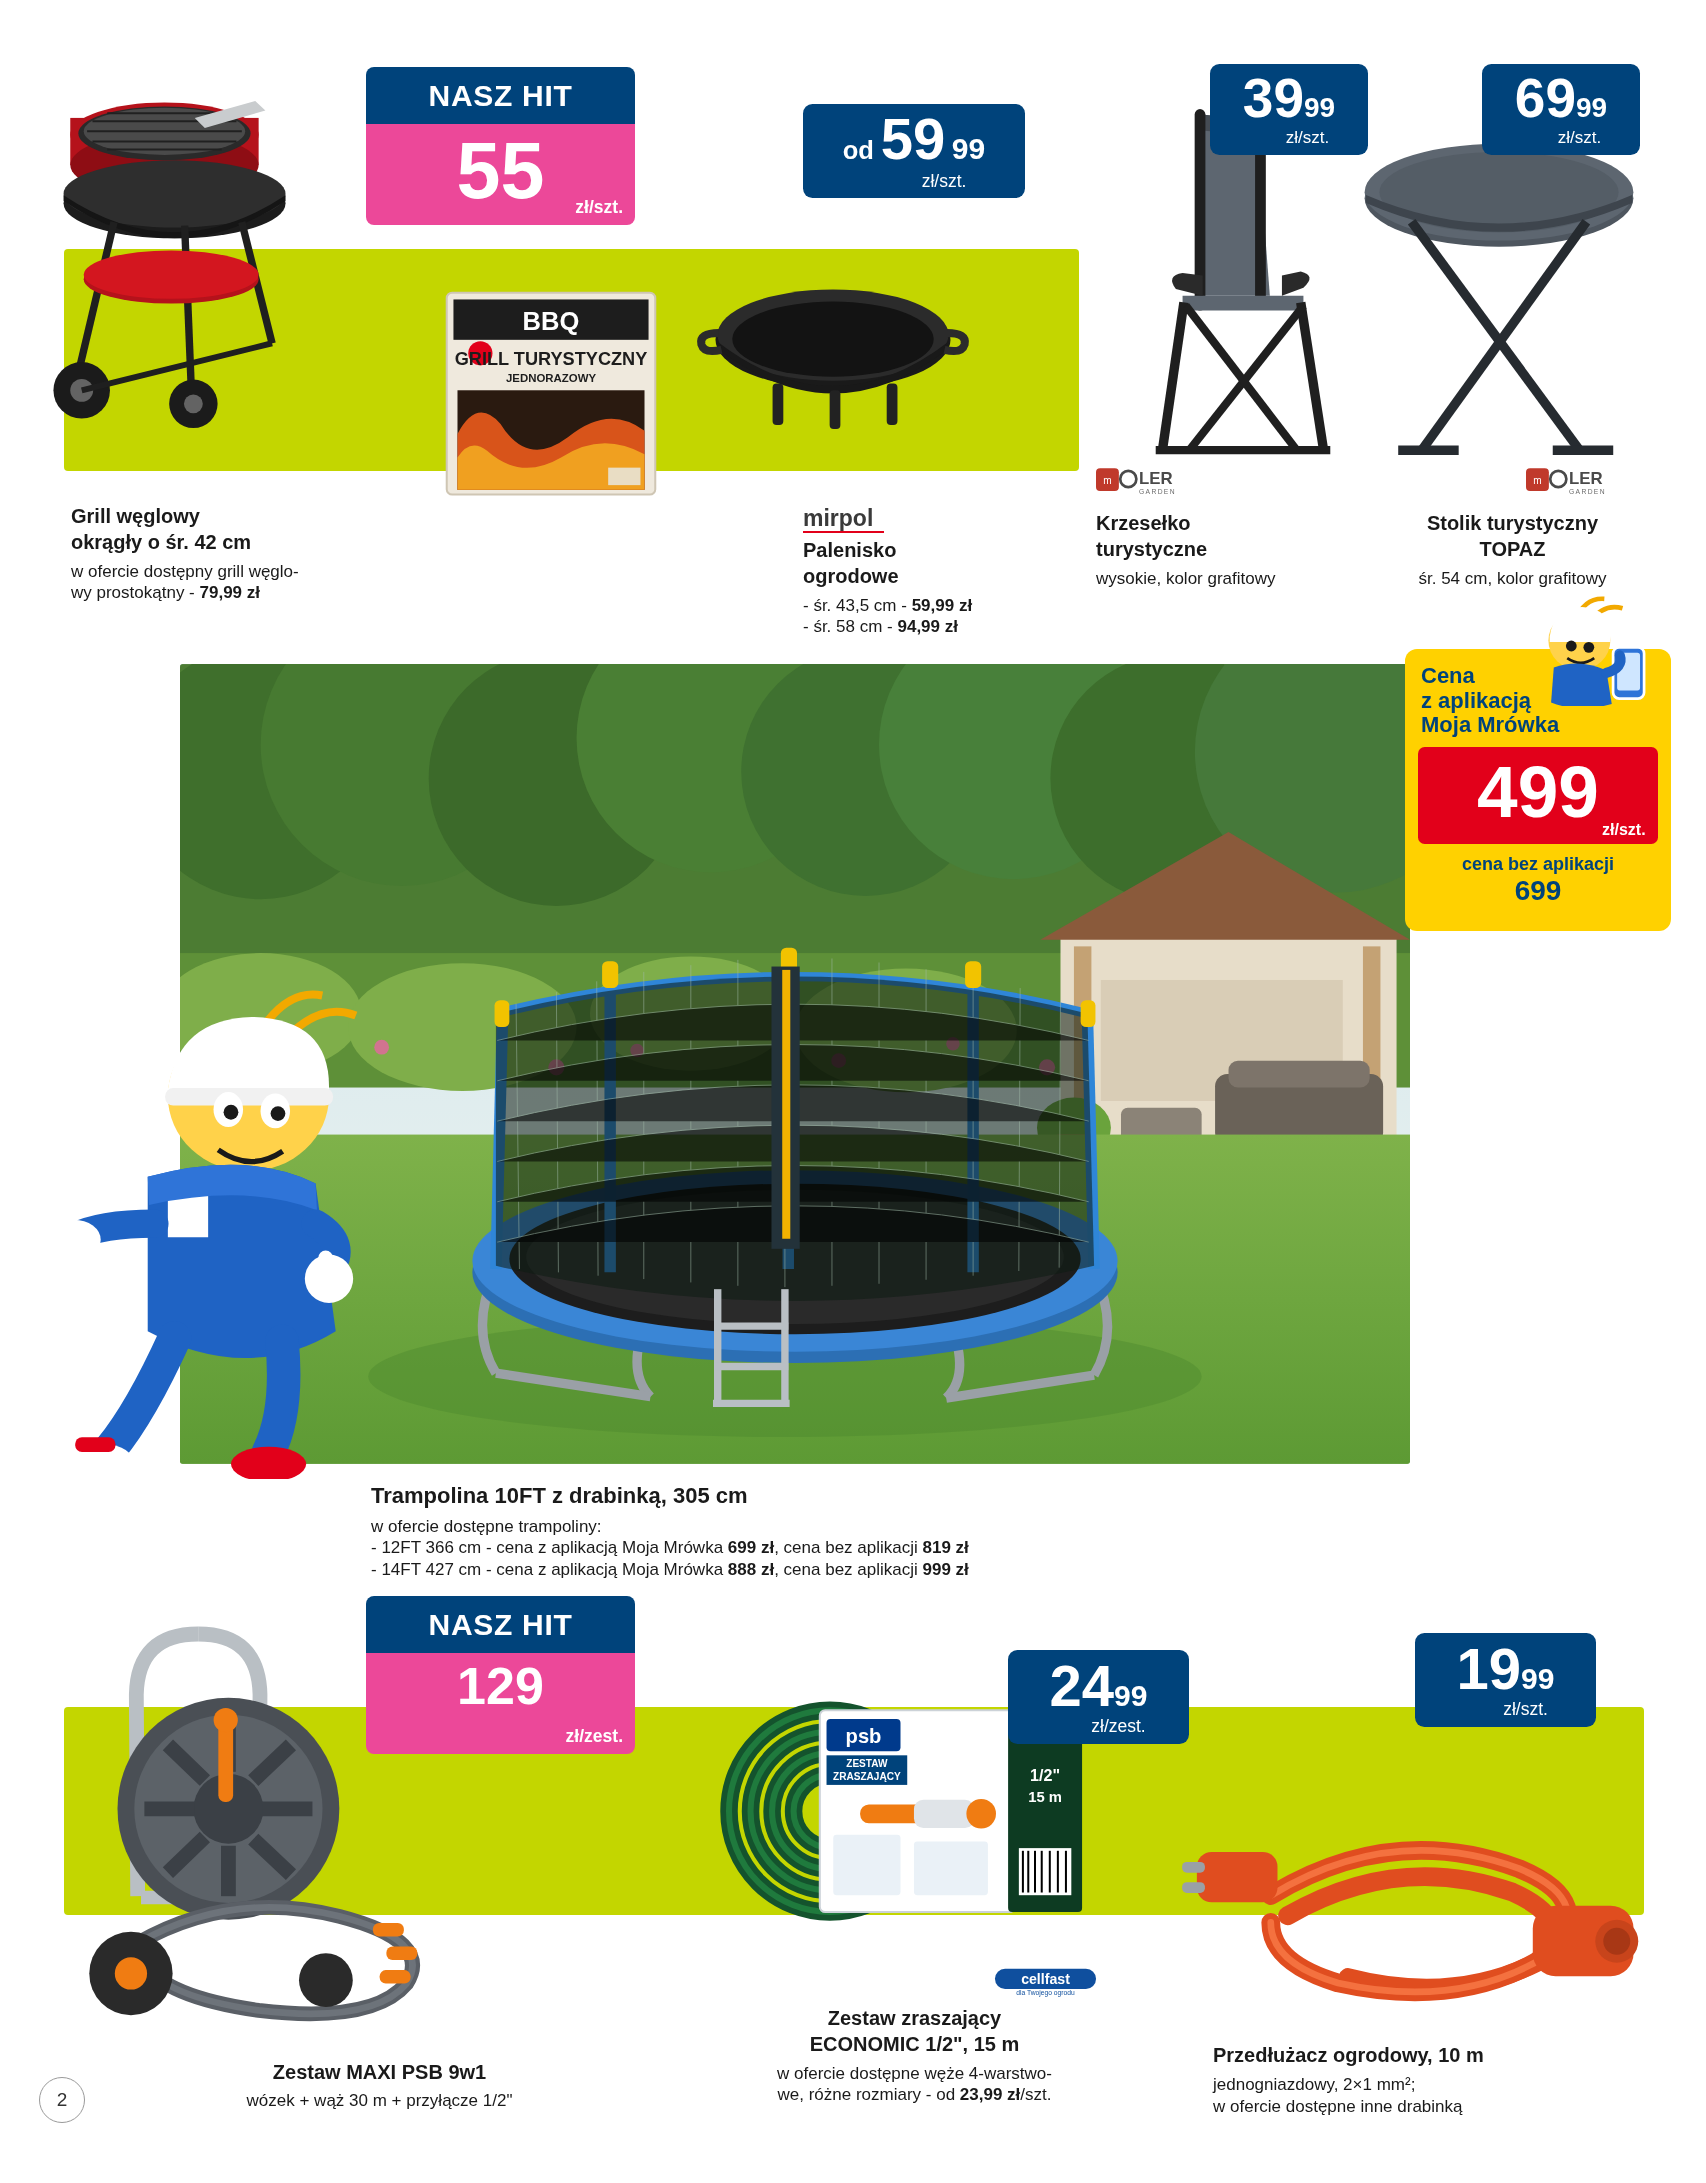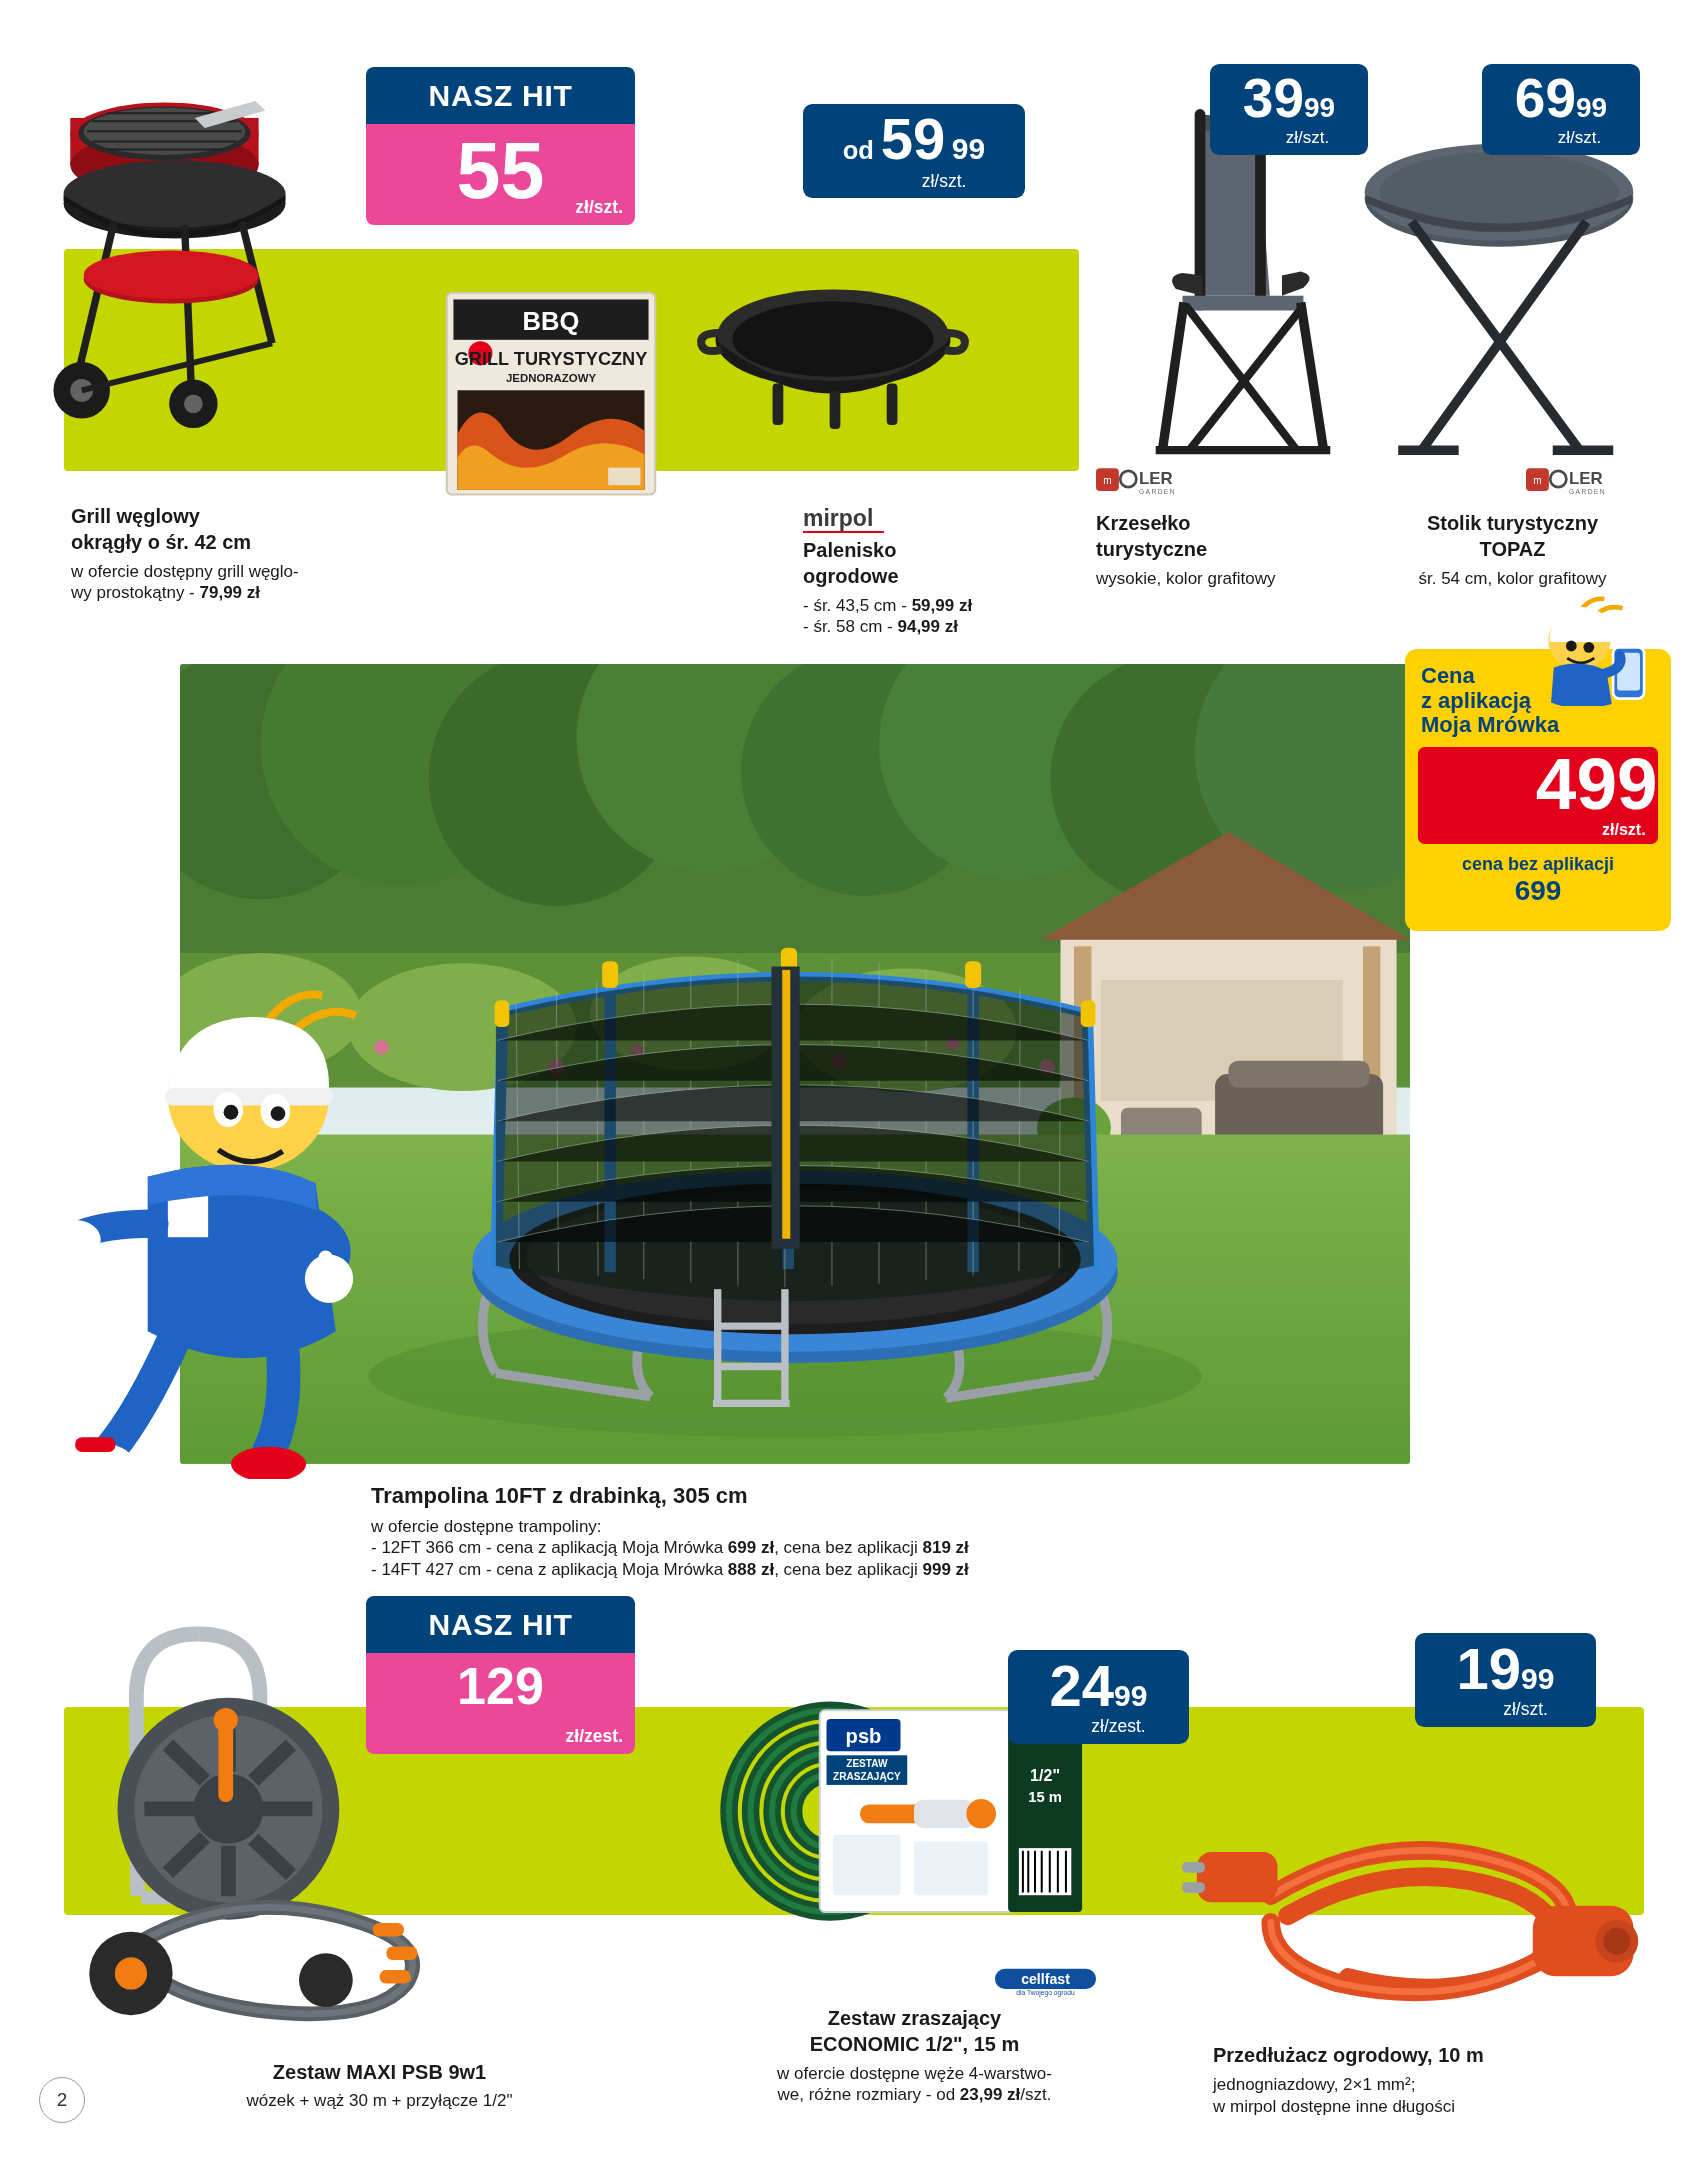--- a/index.html
+++ b/index.html
@@ -401,21 +401,21 @@
     </svg>
   </div>
 
   <div class="app-panel" style="left:1405px;top:649px;width:266px;height:282px;">
     <div class="label" style="font-size:22px;padding:15px 0 0 16px;">
       <div>Cena</div>
       <div>z aplikacją</div>
       <div>Moja Mrówka</div>
     </div>
     <div class="app-red" style="margin:9.4px 13.4px 0 13.4px;height:97px;">
-      <div class="num" style="font-size:73px;text-align:right;">499</div>
+      <div class="num" style="font-size:73px;padding-top:8px;">499</div>
       <div class="unit">zł/szt.</div>
     </div>
     <div class="sub" style="margin-top:9.4px;font-size:18px;">cena bez aplikacji</div>
     <div class="sub" style="font-size:28px;">699</div>
   </div>
 
   <div class="abs" style="left:1512px;top:588px;width:155px;height:118px;">
     <svg viewBox="0 0 230 175" width="155" height="118">
       <path d="M95 48 q12 -34 42 -32" stroke="#f2a900" stroke-width="7" fill="none"></path>
       <path d="M116 50 q20 -28 48 -20" stroke="#f2a900" stroke-width="7" fill="none"></path>
@@ -587,19 +587,19 @@
   <div class="cap center" style="left:1050km;left:706px;top:2006px;width:417px;">
     <div class="t">Zestaw zraszający</div>
     <div class="t">ECONOMIC 1/2", 15 m</div>
     <div class="d" style="margin-top:5.4px;">w ofercie dostępne węże 4-warstwo-</div>
     <div class="d"><span>we, różne rozmiary - od </span><span class="bold">23,99 zł</span><span>/szt.</span></div>
   </div>
 
   <div class="cap" style="left:1213px;top:2043px;width:457px;">
     <div class="t">Przedłużacz ogrodowy, 10 m</div>
     <div class="d" style="margin-top:5.4px;">jednogniazdowy, 2×1 mm²;</div>
-    <div class="d">w mirpol dostępne inne długości</div>
+    <div class="d">w ofercie dostępne inne drabinką</div>
   </div>
 
   <div class="pageno">2</div>
 
 </div>
 
 
 </body></html>

